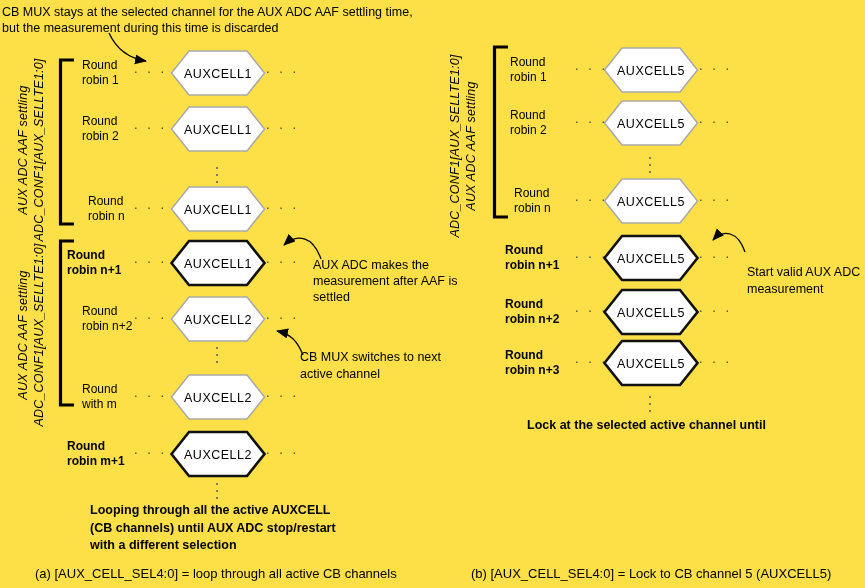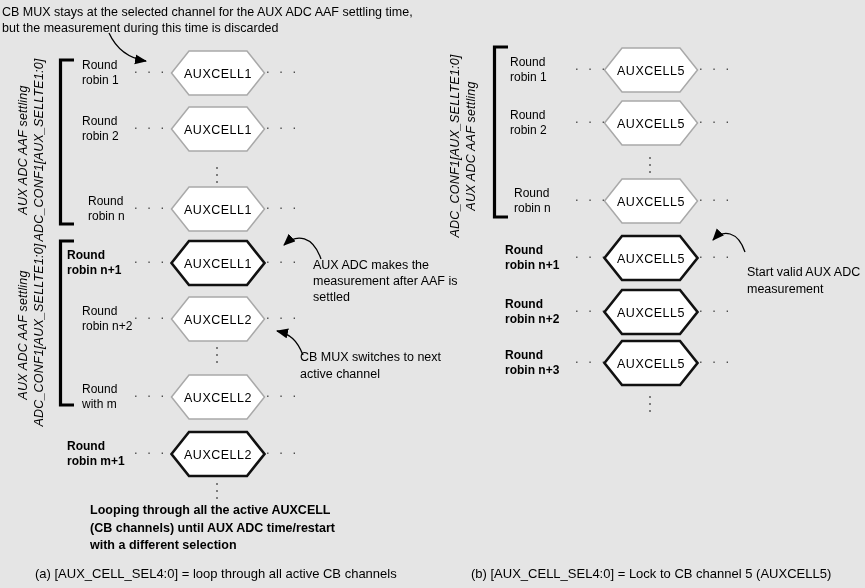--- a/index.html
+++ b/index.html
@@ -1,17 +1,17 @@
 <!DOCTYPE html>
 <html><head>
 <meta charset="utf-8">
 <style>
   html,body{margin:0;padding:0;background:#fff;}
   .canvas{
-    position:relative;width:865px;height:588px;background:#e5e5e5;overflow:hidden;
+    position:relative;width:865px;height:588px;background:#fde047;overflow:hidden;
     font-family:"Liberation Sans","DejaVu Sans",sans-serif;color:#000;
   }
   .abs{position:absolute;}
   .txt{font-size:12.5px;line-height:15.5px;white-space:nowrap;}
   .bold{font-weight:bold;}
   .rowlabel{font-size:12px;line-height:15px;white-space:nowrap;}
   .hdots{font-size:13px;letter-spacing:3px;color:#3f3f3f;line-height:14px;text-align:center;white-space:nowrap;}
   .axis{
     width:210px;height:32px;text-align:center;font-style:italic;font-size:12.5px;
     line-height:16px;white-space:nowrap;transform:rotate(-90deg);letter-spacing:.2px;
@@ -57,24 +57,25 @@
     <div>active channel</div>
   </div>
 
   <div class="abs txt" style="left:747px;top:264px;line-height:16.5px;">
     <div>Start valid AUX ADC</div>
     <div>measurement</div>
   </div>
 
   <div class="abs footer" style="left:90px;top:502px;">
     <div>Looping through all the active AUXCELL</div>
-    <div>(CB channels) until AUX ADC time/restart</div>
+    <div>(CB channels) until AUX ADC stop/restart</div>
     <div>with a different selection</div>
   </div>
   <div class="abs footer footer-b" style="left:527px;top:416px;">
+    <div>Lock at the selected active channel until</div>
   </div>
 
   <div class="abs caption" style="left:35px;top:566px;">(a) [AUX_CELL_SEL4:0] = loop through all active CB channels</div>
   <div class="abs caption" style="left:471px;top:566px;">(b) [AUX_CELL_SEL4:0] = Lock to CB channel 5 (AUXCELL5)</div>
 
   <div id="rows-layer">
       <div class="rowlabel" style="position:absolute;left:82px;top:58px;">
         <div>Round</div>
         <div>robin 1</div>
       </div>

